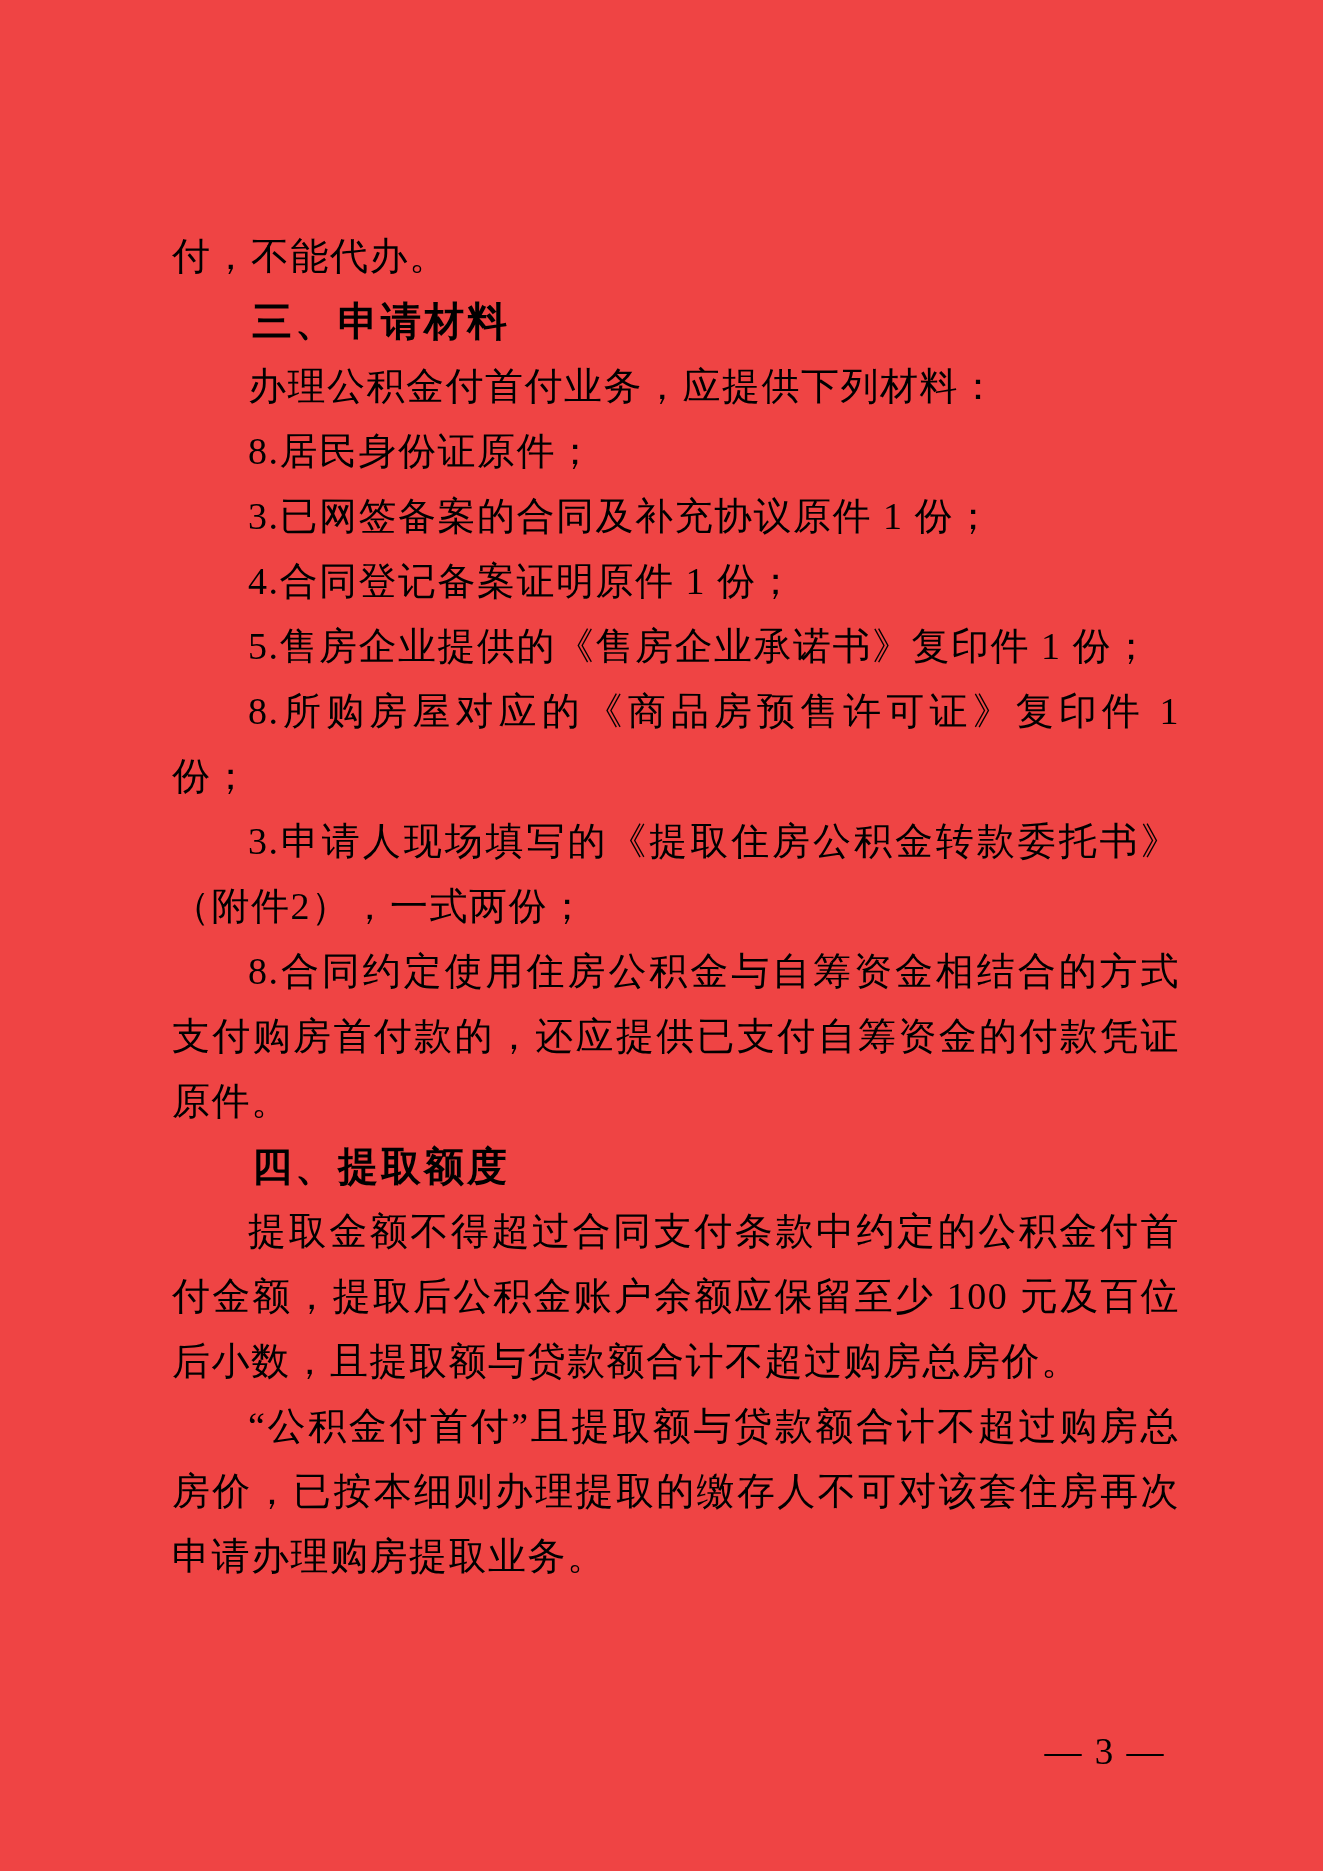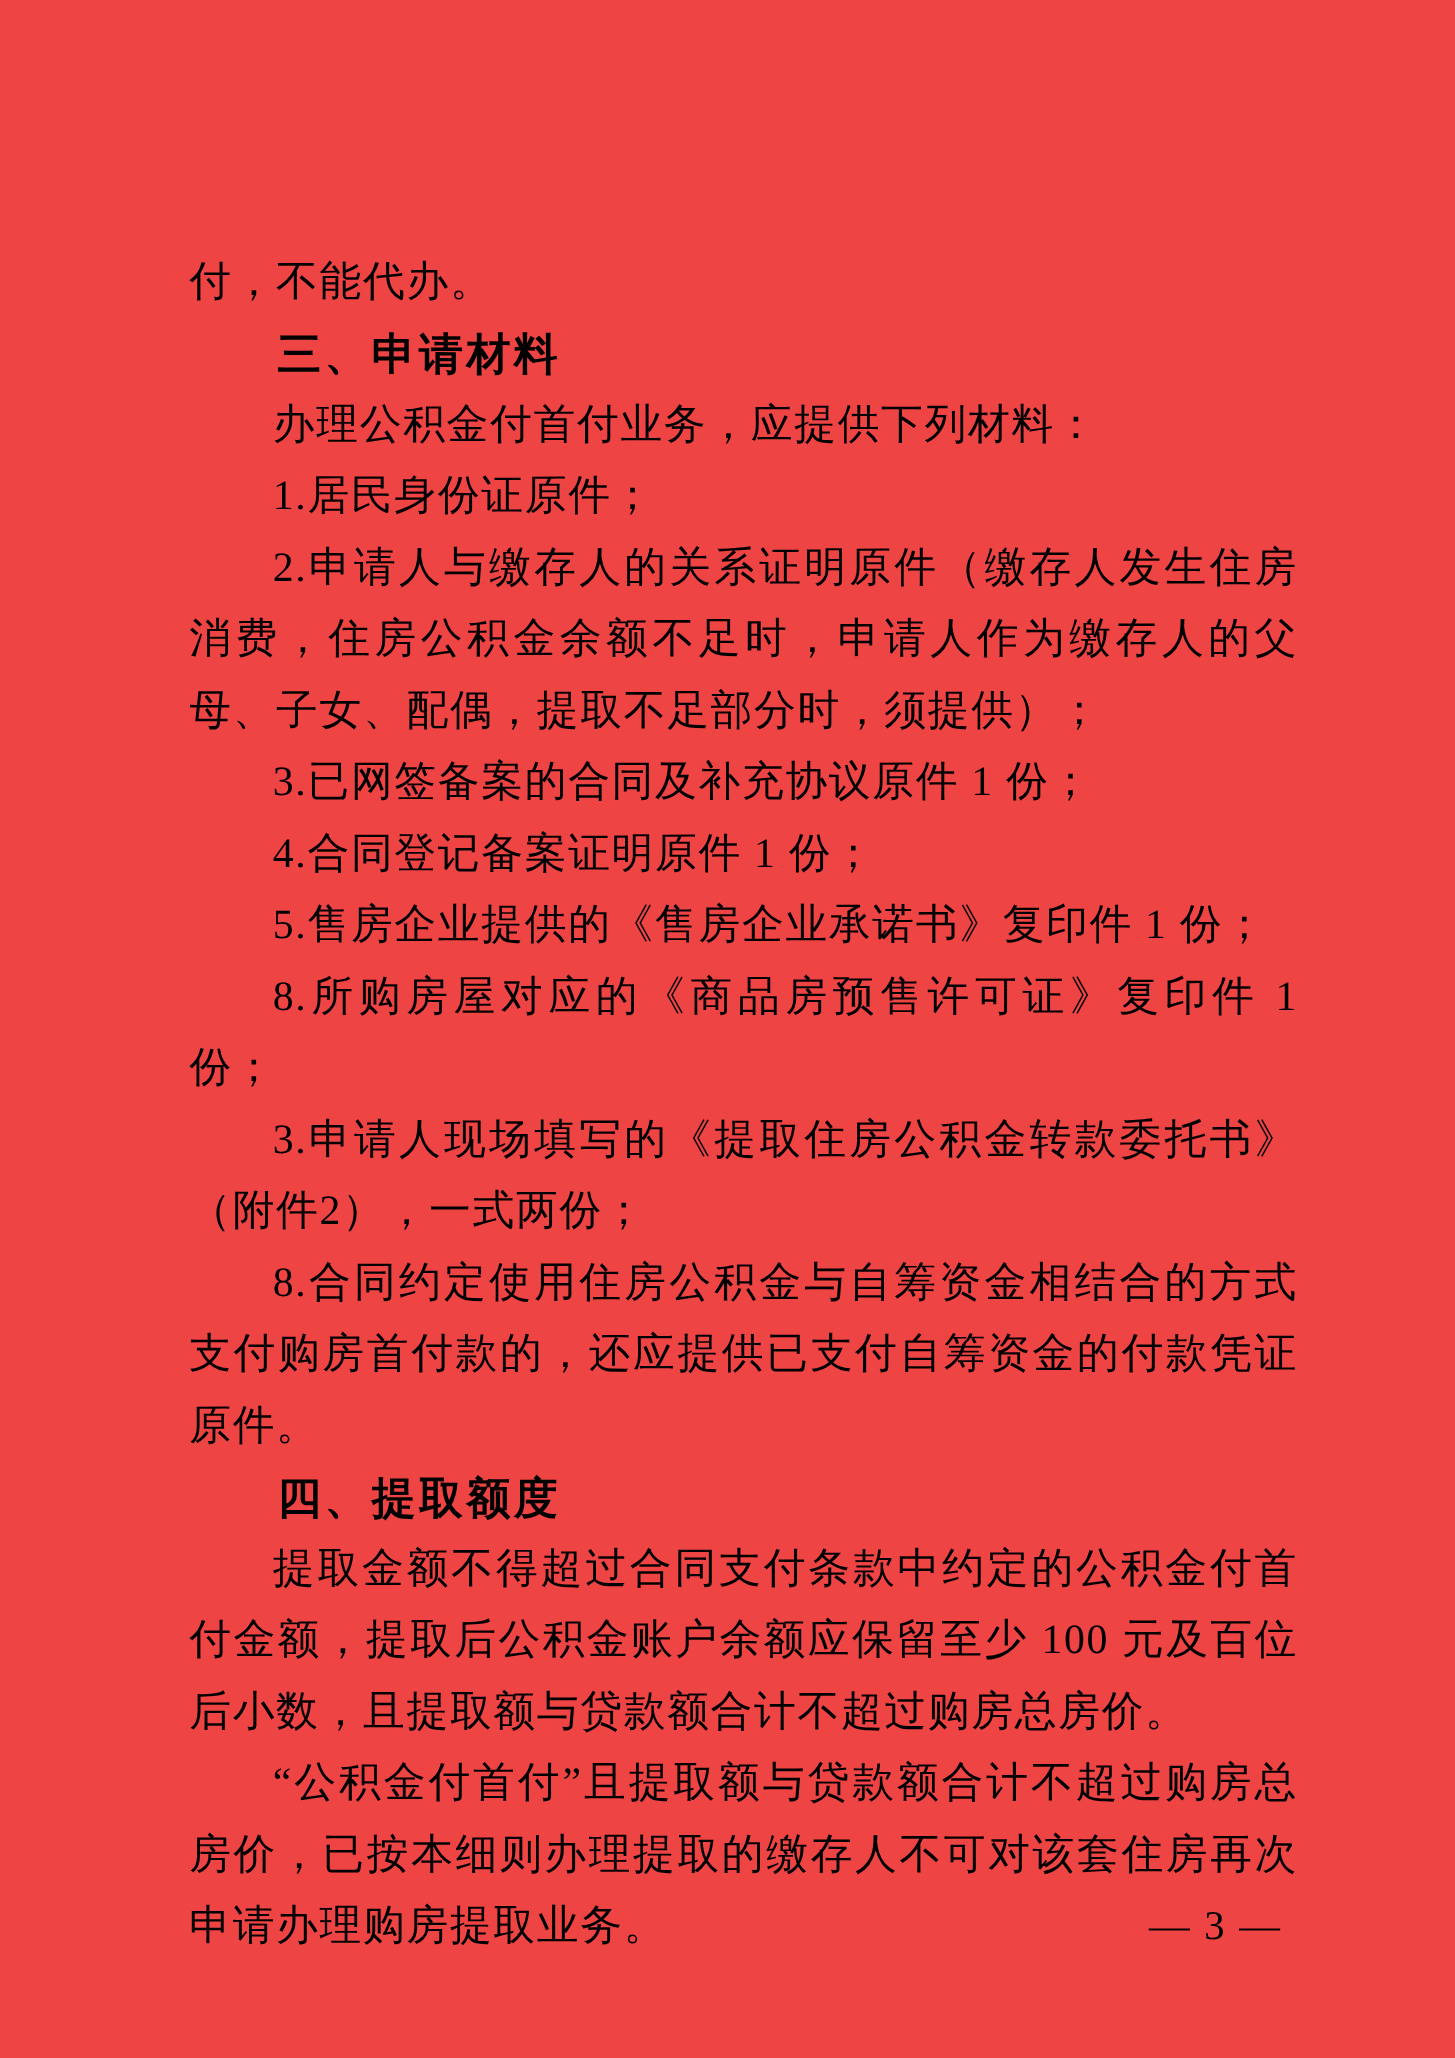--- a/index.html
+++ b/index.html
@@ -57,22 +57,21 @@
   }
 </style>
 </head>
 <body>
 
 <div class="page">
   <div class="content">
     <p class="no-indent">付，不能代办。</p>
     <p class="heading">三、申请材料</p>
     <p>办理公积金付首付业务，应提供下列材料：</p>
-    <p>1.居民身份证原件；</p>
-    <p>2.申请人与缴存人的关系证明原件（缴存人发生住房消费，住房公积金余额不足时，申请人作为缴存人的父母、子女、配偶，提取不足部分时，须提供）；</p>
+    <p>8.居民身份证原件；</p>
     <p>3.已网签备案的合同及补充协议原件 1 份；</p>
     <p>4.合同登记备案证明原件 1 份；</p>
     <p>5.售房企业提供的《售房企业承诺书》复印件 1 份；</p>
     <p>8.所购房屋对应的《商品房预售许可证》复印件 1 份；</p>
     <p>3.申请人现场填写的《提取住房公积金转款委托书》（附件2），一式两份；</p>
     <p>8.合同约定使用住房公积金与自筹资金相结合的方式支付购房首付款的，还应提供已支付自筹资金的付款凭证原件。</p>
     <p class="heading">四、提取额度</p>
     <p>提取金额不得超过合同支付条款中约定的公积金付首付金额，提取后公积金账户余额应保留至少 100 元及百位后小数，且提取额与贷款额合计不超过购房总房价。</p>
     <p>“公积金付首付”且提取额与贷款额合计不超过购房总房价，已按本细则办理提取的缴存人不可对该套住房再次申请办理购房提取业务。</p>
   </div>

